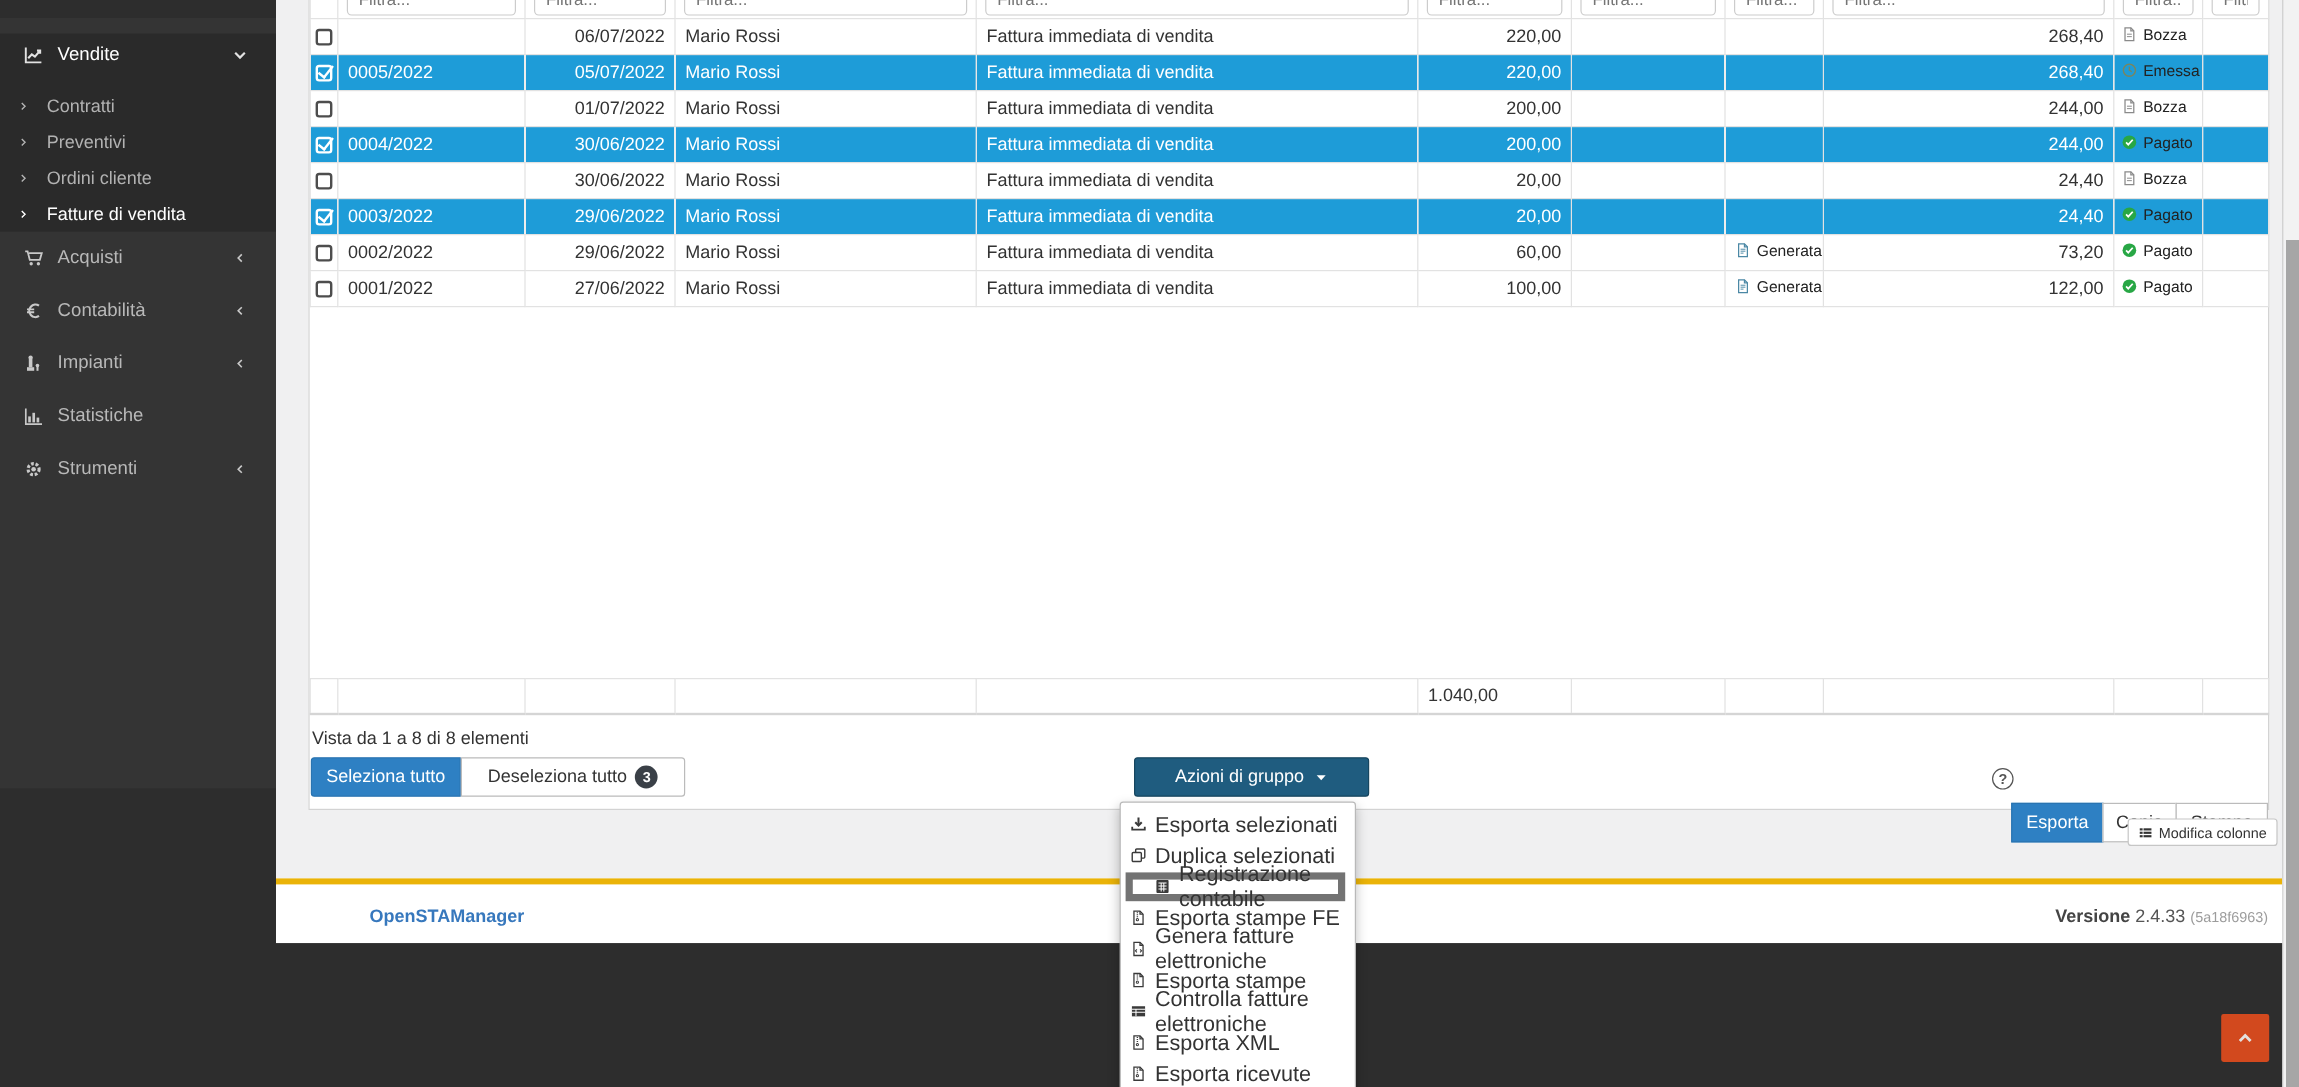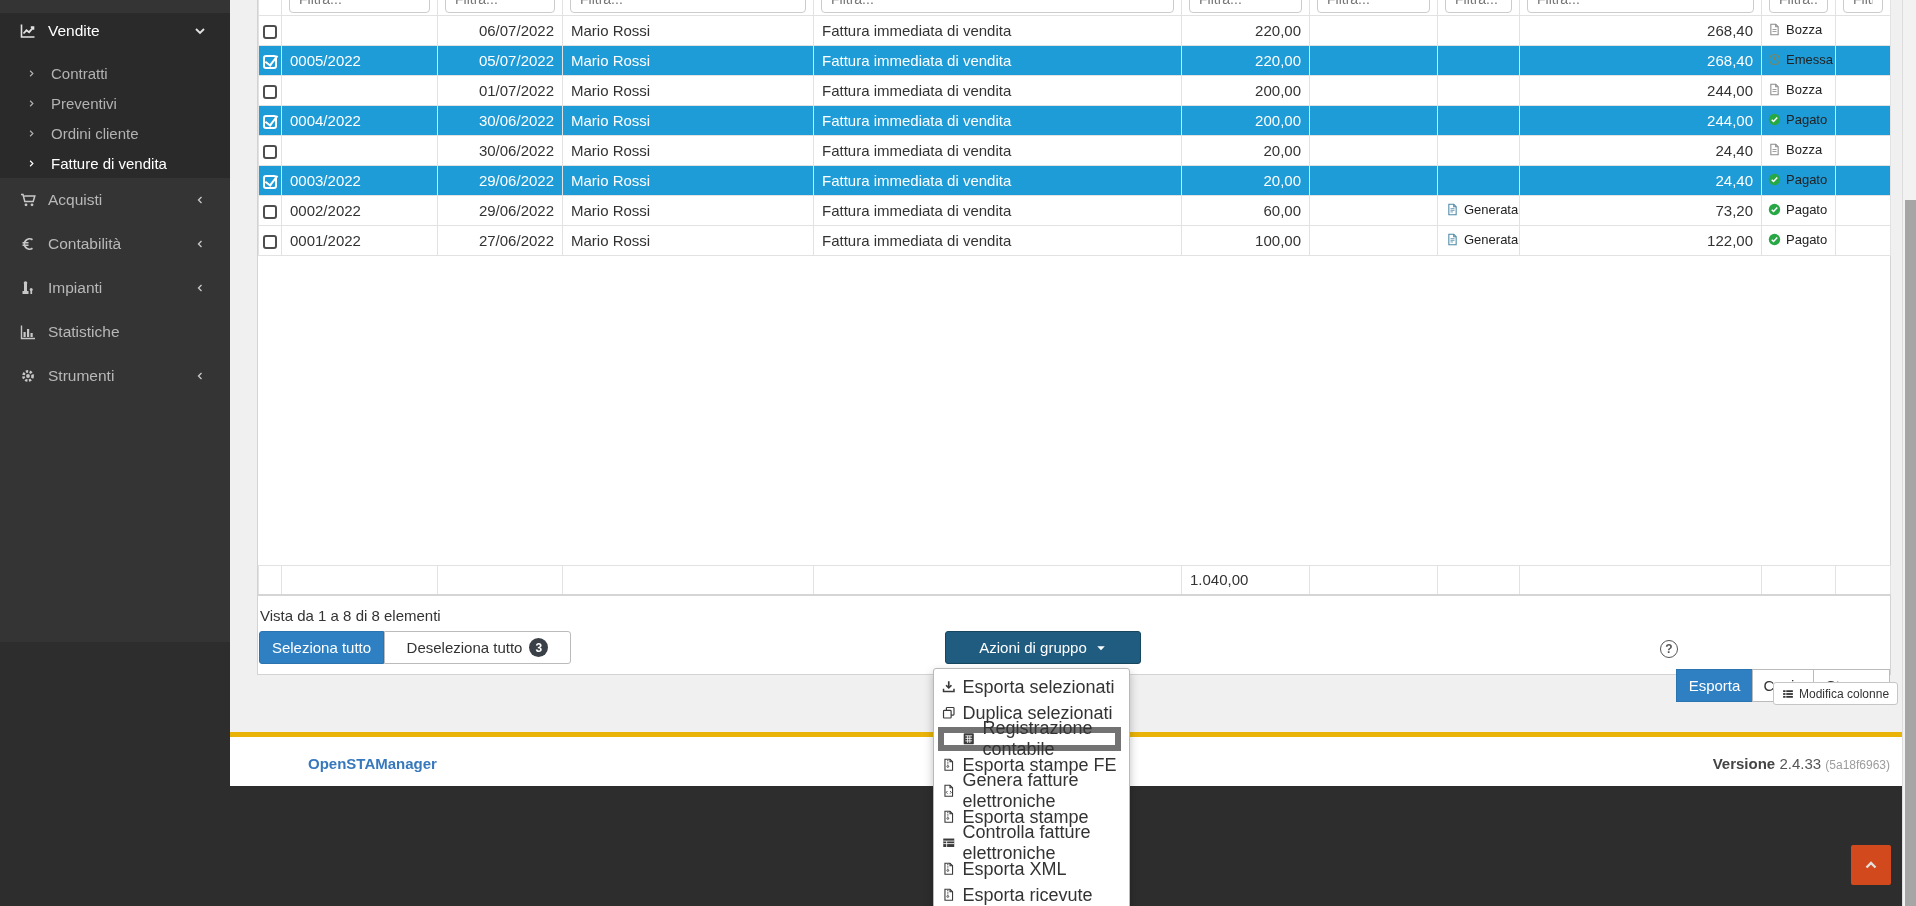--- a/index.html
+++ b/index.html
@@ -1,31 +1,31 @@
 <!DOCTYPE html>
 <html><head>
 <meta charset="utf-8">
 <style>
   * { box-sizing: border-box; margin: 0; padding: 0; }
   html,body { width:1916px; height:906px; overflow:hidden; background:#2d2d2d;
               font-family:"Liberation Sans", sans-serif; }
   .abs { position:absolute; }
 
   
-  #sidebar { position:absolute; left:0; top:0; width:230px; height:642px;
+  #sidebar { position:absolute; left:0; top:15px; width:230px; height:642px;
              background:#343434; padding-top:13px; z-index:40; }
   .tree-block { background:#2a2a2a; }
   .side-head { height:35px; display:flex; align-items:center; padding:0 18px;
                color:#fff; font-size:15.5px; cursor:pointer; position:relative; }
   .side-item { height:44px; display:flex; align-items:center; padding:0 18px;
                color:#b8b8b8; font-size:15.5px; cursor:pointer; position:relative; }
   .side-item .lbl, .side-head .lbl { margin-left:10px; }
   .side-chev { position:absolute; right:20px; color:#9a9a9a; }
   .submenu { padding:10px 0 0 0; }
-  .sub-item { height:30px; display:flex; align-items:center; padding-left:26px;
+  .sub-item { height:30px; display:flex; align-items:center; padding-left:14px;
               color:#b2b2b2; font-size:15px; cursor:pointer; }
   .sub-item.active { color:#fff; }
   .sub-item .lbl { margin-left:14px; }
   .ic { display:inline-flex; align-items:center; justify-content:center; font-size:16px; line-height:1; }
   .ic svg { width:1em; height:1em; display:block; }
   .side-head .ic, .side-item .ic { color:#c8c8c8; width:20px; }
   .side-head .ic { color:#e2e2e2; }
 
   
   #content-bg { position:absolute; left:230px; top:0; width:1672px; height:786px; background:#f0f0f1; }

